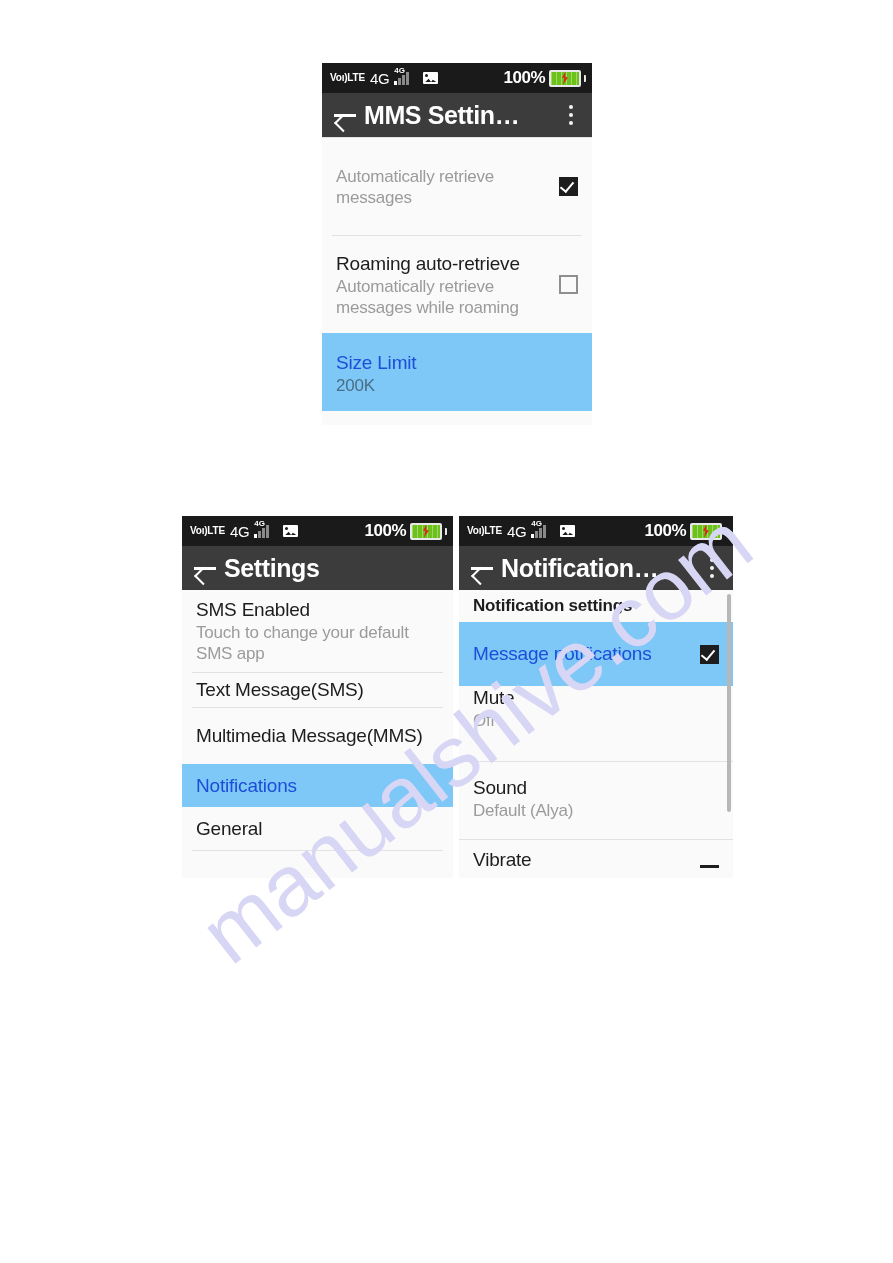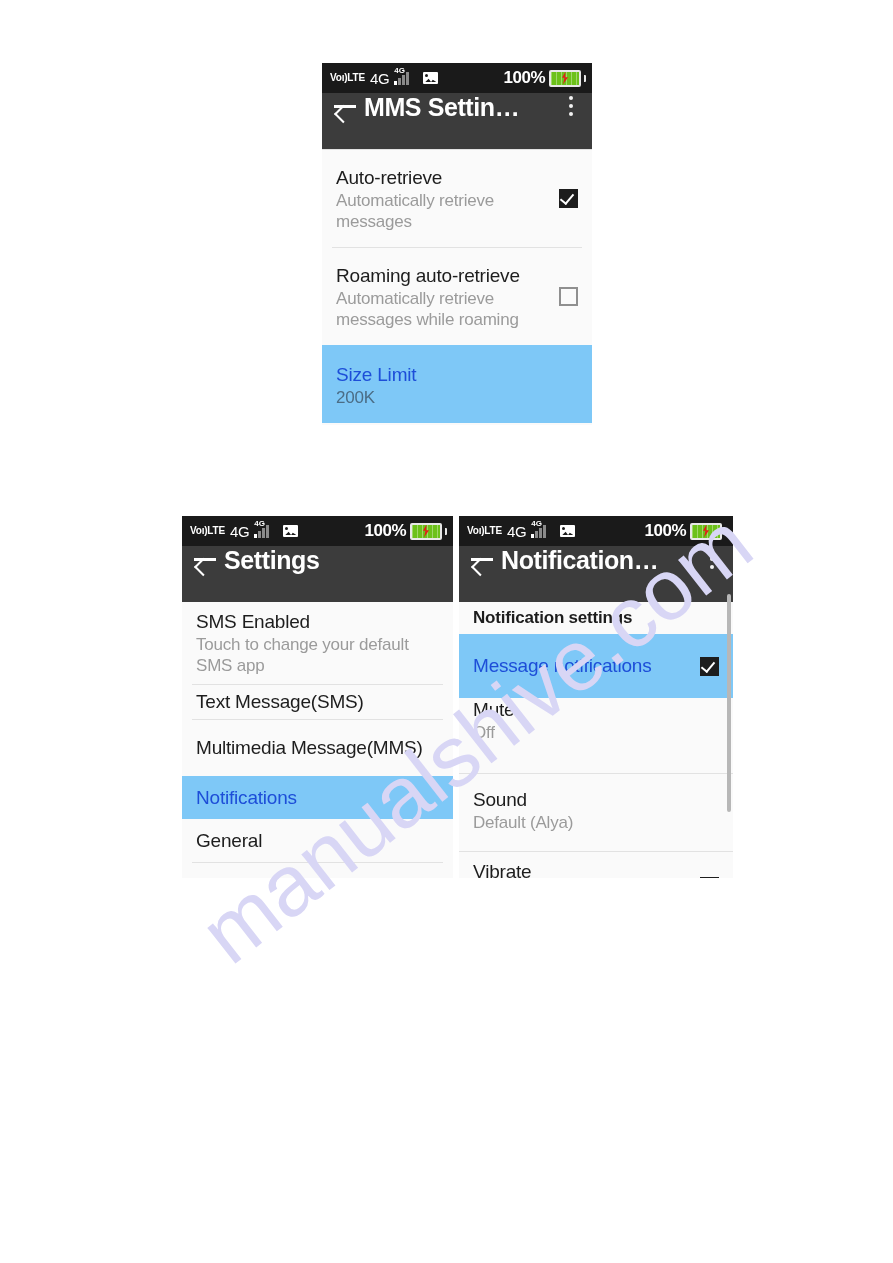--- a/index.html
+++ b/index.html
@@ -177,23 +177,24 @@
   .batt-tip {
     width: 2px;
     height: 7px;
     background: #e8e8e8;
     border-radius: 0 1px 1px 0;
     margin-left: -1px;
   }
 
   
   .appbar {
-    height: 56px;
+    height: 44px;
     background: #3c3c3c;
     display: flex;
+    align-items: center;
     padding: 0 10px;
     box-sizing: border-box;
   }
   .backarrow {
     width: 26px;
     height: 26px;
     position: relative;
     flex: 0 0 auto;
     margin-right: 6px;
   }
@@ -369,21 +370,20 @@
         <span></span>
         <span></span>
     </div>
   </div>
 
   <div class="list">
     <div class="divider" style="margin:0 0 0 0;"></div>
 
     <div class="row" style="height:97px;">
       <div class="row-text">
-        <div class="row-title">Auto-retrieve</div>
         <div class="row-sub">Automatically retrieve messages</div>
       </div>
       <span class="cb on"></span>
     </div>
 
     <div class="divider"></div>
 
     <div class="row" style="height:97px;">
       <div class="row-text">
         <div class="row-title">Roaming auto-retrieve</div>

